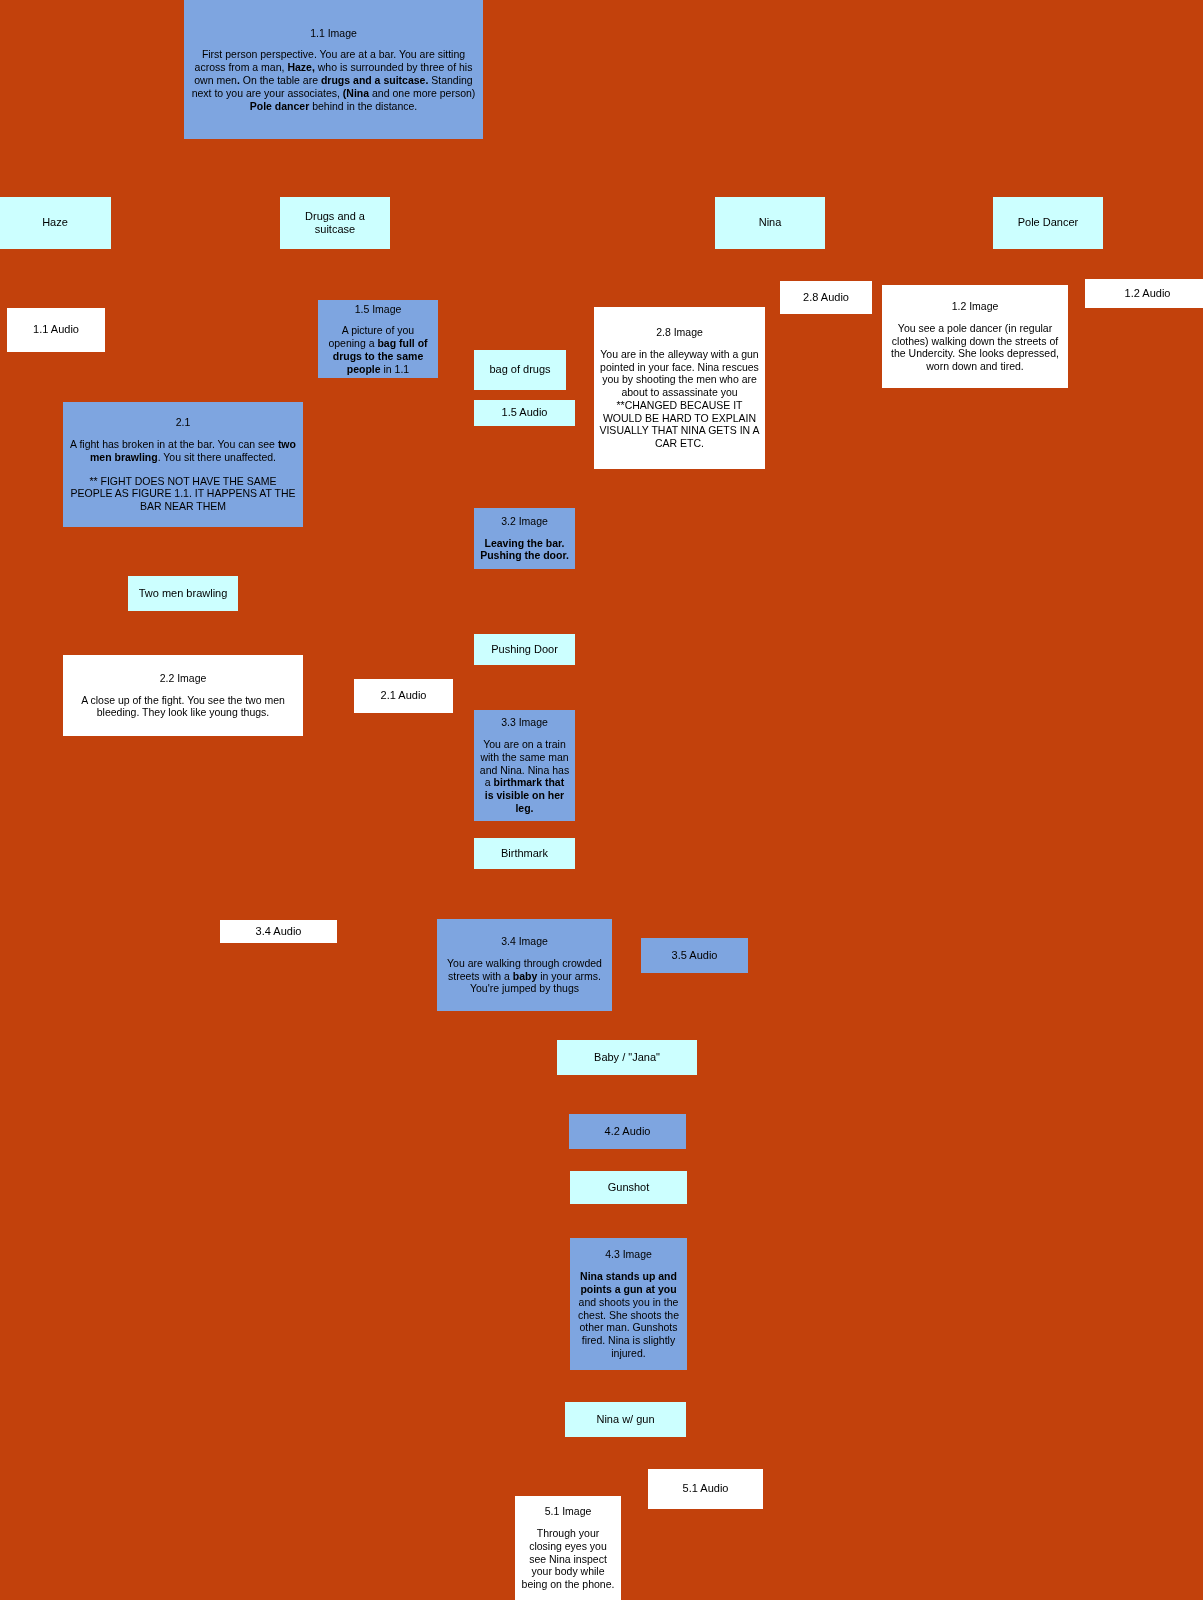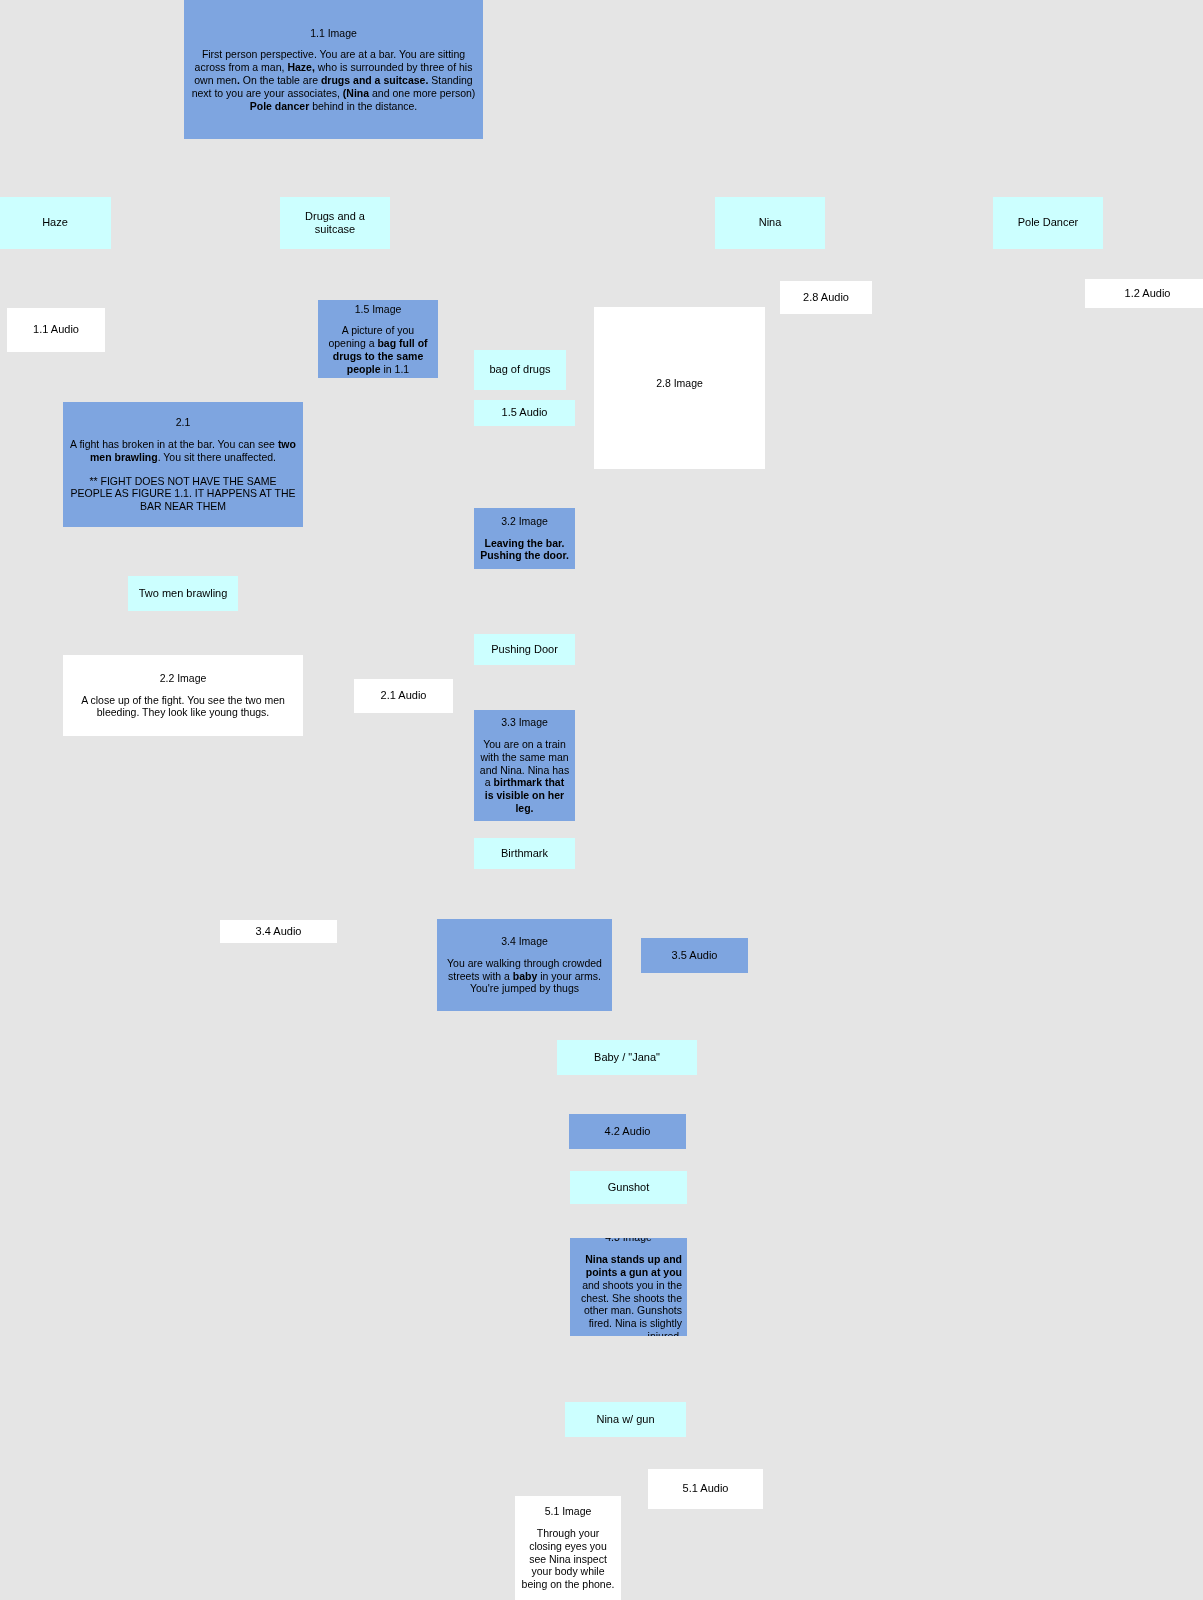--- a/index.html
+++ b/index.html
@@ -15,21 +15,21 @@
     overflow: hidden;
     font-family: "Liberation Sans", sans-serif;
     -webkit-font-smoothing: antialiased;
   }
   #canvas {
     position: absolute;
     left: 0;
     top: 0;
     width: 1203px;
     height: 1600px;
-    background: #e5e5e5;
+    background: #c2410c;
   }
   .node {
     position: absolute;
     box-sizing: border-box;
     display: flex;
     flex-direction: column;
     align-items: center;
     justify-content: center;
     text-align: center;
     color: #000000;
@@ -102,22 +102,27 @@
   <div class="node teal" style="left:474px; top:350px; width:92px; height:40px;">
     <div class="label-only">bag of drugs</div>
   </div>
 
   <div class="node teal" style="left:474px; top:400px; width:101px; height:26px;">
     <div class="label-only">1.5  Audio</div>
   </div>
 
   <div class="node white" style="left:594px; top:285px; width:171px; height:162px;margin-top:22px;">
     <div class="title">2.8 Image</div>
-  </div>
-
+    <div class="body" style="max-width:166px;">You are in the alleyway with a gun pointed in your face. Nina rescues you by shooting the men who are about to assassinate you **CHANGED BECAUSE IT WOULD BE HARD TO EXPLAIN VISUALLY THAT NINA GETS IN A CAR ETC.</div>
+  </div>
+
+  <div class="node white" style="left:882px; top:285px; width:186px; height:103px;">
+    <div class="title">1.2 Image</div>
+    <div class="body" style="max-width:180px;">You see a pole dancer (in regular clothes) walking down the streets of the Undercity. She looks depressed, worn down and tired.</div>
+  </div>
 
   <div class="node blue" style="left:63px; top:402px; width:240px; height:125px;">
     <div class="title">2.1</div>
     <div class="body" style="max-width:232px;">A fight has broken in at the bar. You can see <b>two men brawling</b>. You sit there unaffected.<span class="gap"></span>** FIGHT DOES NOT HAVE THE SAME PEOPLE AS FIGURE 1.1. IT HAPPENS AT THE BAR NEAR THEM</div>
   </div>
 
   <div class="node teal" style="left:128px; top:576px; width:110px; height:35px;">
     <div class="label-only">Two men brawling</div>
   </div>
 
@@ -166,21 +171,21 @@
   </div>
 
   <div class="node blue" style="left:569px; top:1114px; width:117px; height:35px;">
     <div class="label-only">4.2 Audio</div>
   </div>
 
   <div class="node teal" style="left:570px; top:1171px; width:117px; height:33px;">
     <div class="label-only">Gunshot</div>
   </div>
 
-  <div class="node blue" style="left:570px; top:1238px; width:117px; height:98px;text-align:right;">
+  <div class="node blue" style="left:570px; top:1238px; width:117px; height:132px;">
     <div class="title">4.3 Image</div>
     <div class="body" style="max-width:110px;"><b>Nina stands up and points a gun at you</b> and shoots you in the chest. She shoots the other man. Gunshots fired. Nina is slightly injured.</div>
   </div>
 
   <div class="node teal" style="left:565px; top:1402px; width:121px; height:35px;">
     <div class="label-only">Nina w/ gun</div>
   </div>
 
   <div class="node white" style="left:515px; top:1496px; width:106px; height:104px;align-items:center;">
     <div class="title">5.1 Image</div>

